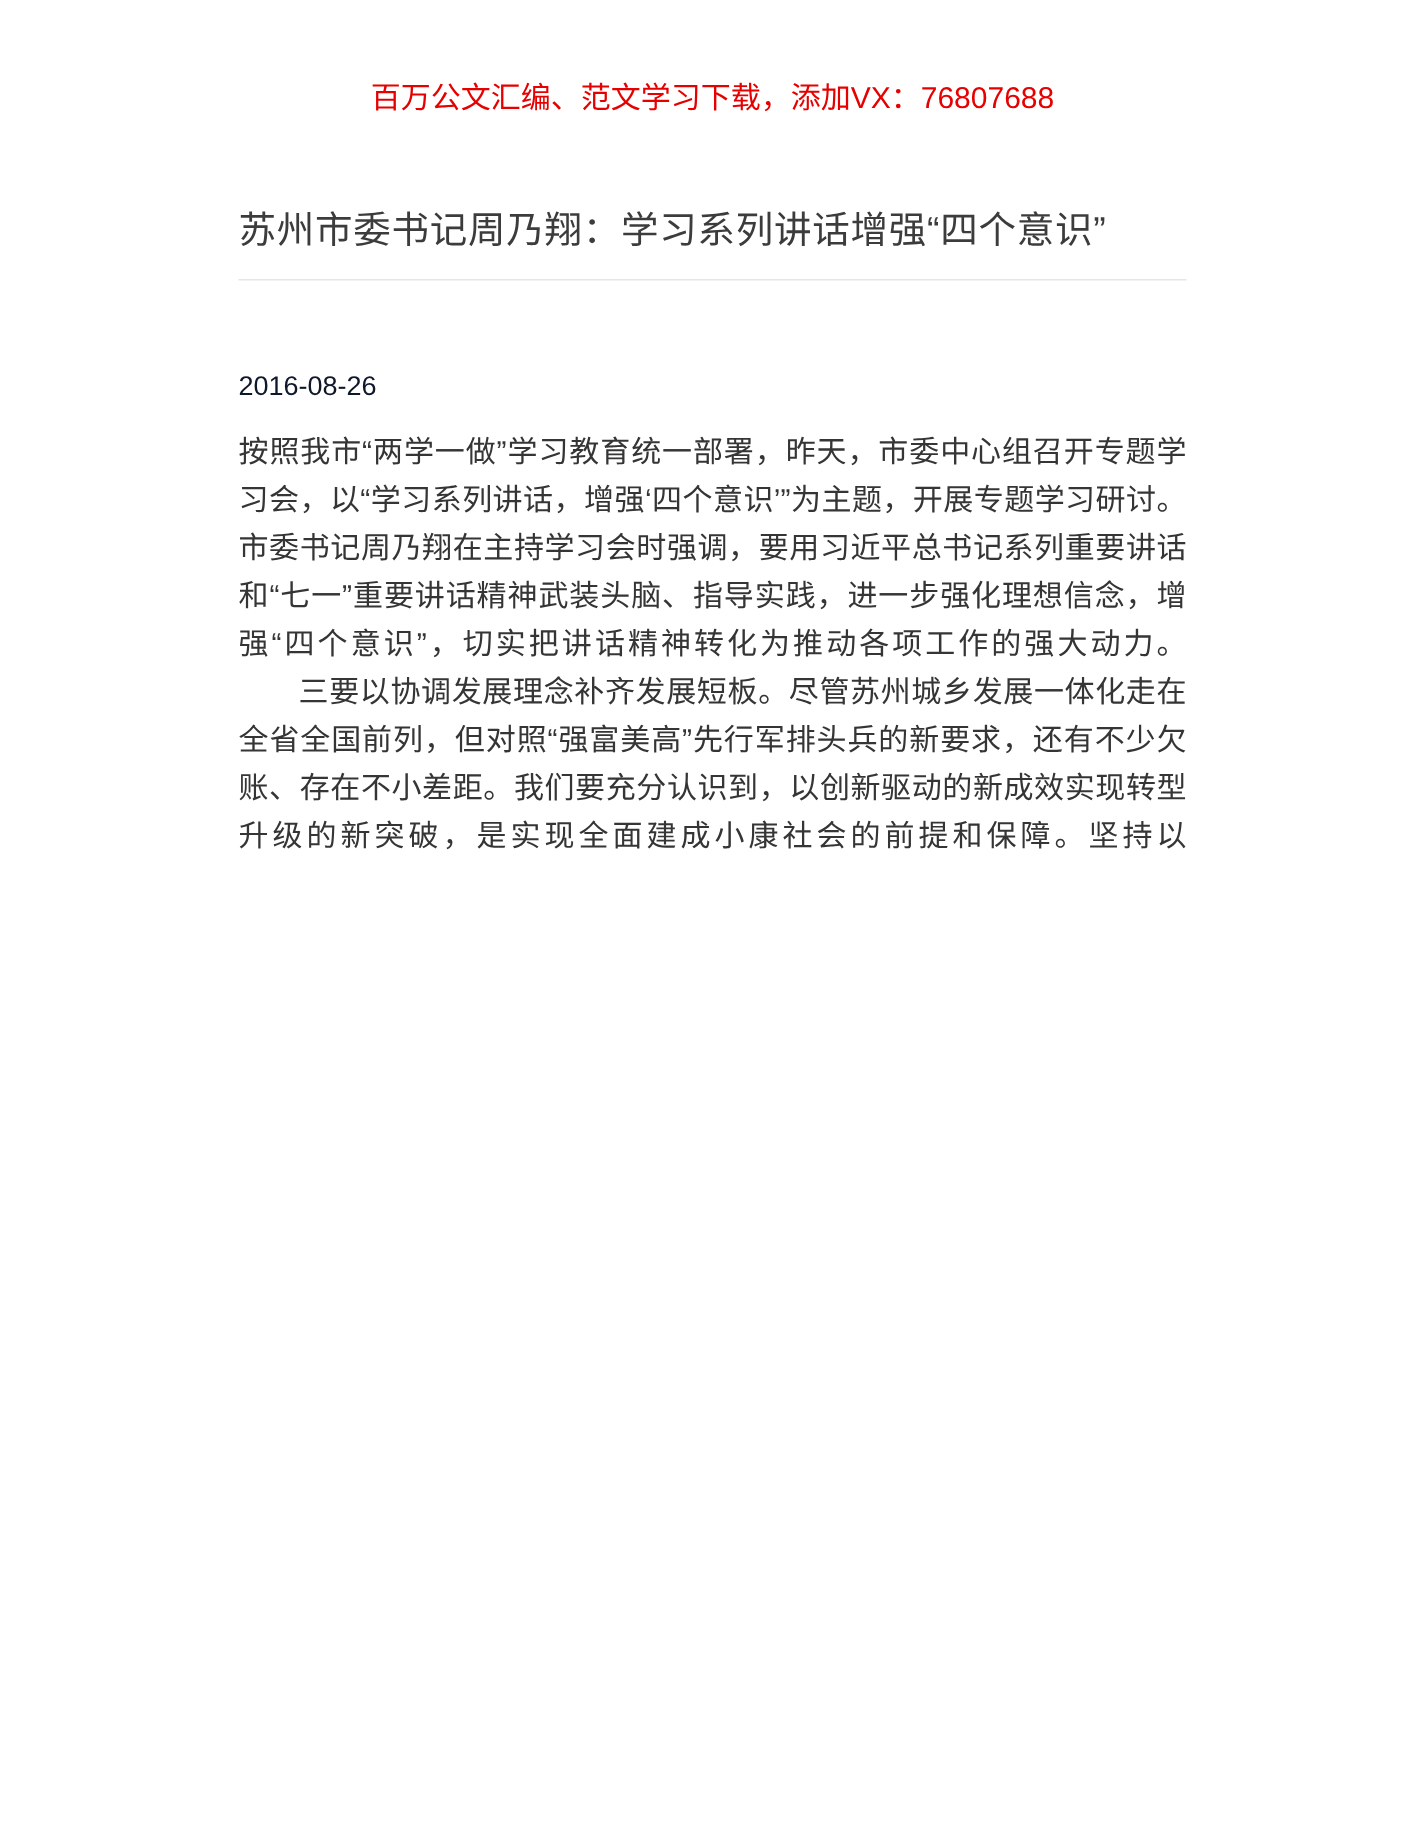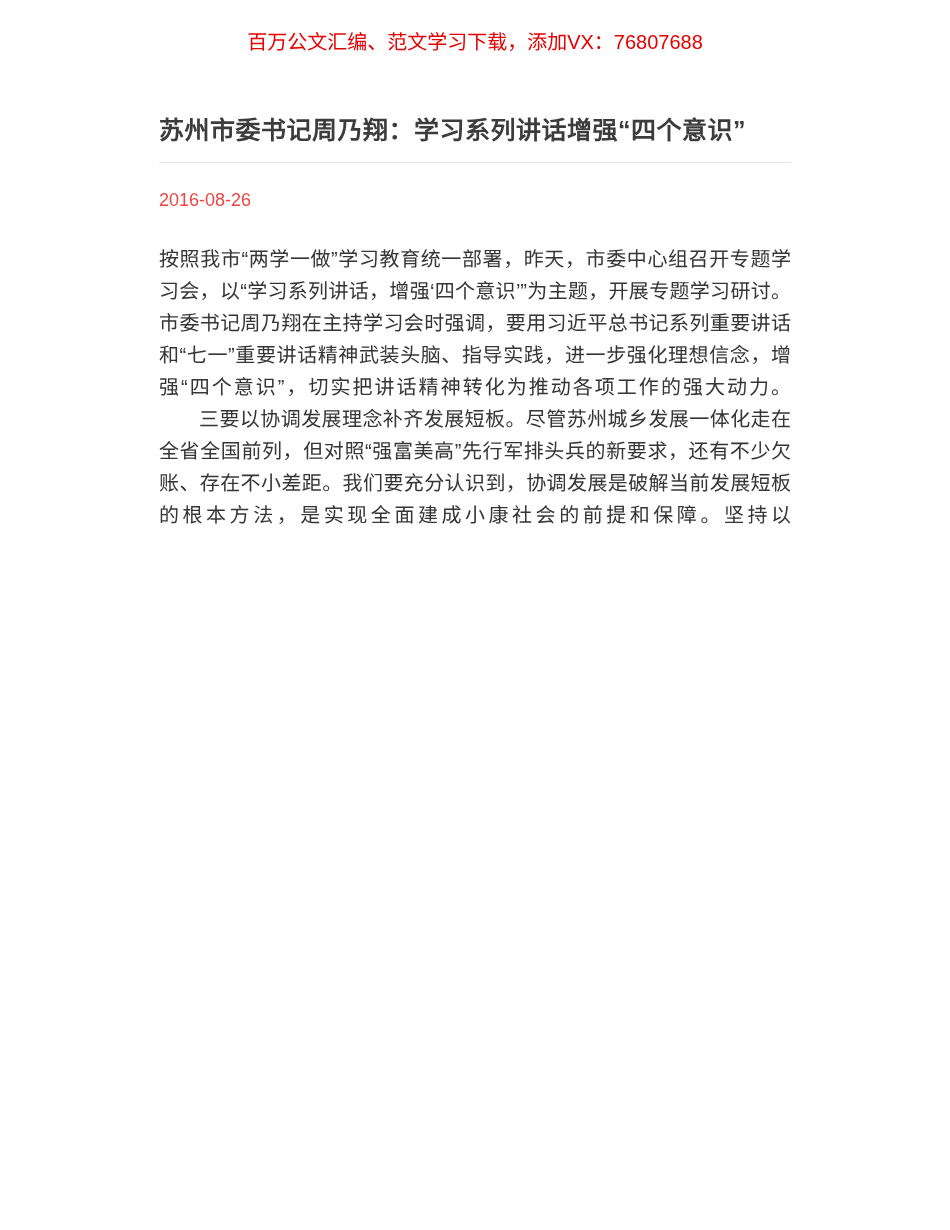--- a/index.html
+++ b/index.html
@@ -4,52 +4,52 @@
 <style>
   html, body { margin: 0; padding: 0; }
   body {
     width: 950px;
     height: 1230px;
     overflow: hidden;
     background: #ffffff;
     font-family: "Liberation Sans", sans-serif;
   }
   .promo {
-    padding-top: 28px;
+    padding-top: 52px;
     text-align: center;
     color: #e60000;
     font-size: 20px;
     line-height: 28px;
     font-weight: 400;
   }
   .article {
     width: 632px;
     margin: 0 auto;
   }
   .article-title {
     margin: 56px 0 0 0;
     font-size: 25px;
-    font-weight: 700;
+    font-weight: 400;
     color: #3c3c3c;
     line-height: 36px;
     letter-spacing: 0.5px;
   }
   .title-divider {
     margin-top: 14px;
     height: 0;
     border-bottom: 1px solid #e6e6e6;
   }
   .article-date {
-    margin-top: 24px;
+    margin-top: 57px;
     font-size: 18px;
-    color: #ef4444;
+    color: #0f172a;
     line-height: 26px;
   }
   .article-body {
-    margin-top: 30px;
+    margin-top: 16px;
     font-size: 20px;
     line-height: 32px;
     color: #353535;
     text-align: justify;
     text-align-last: justify;
   }
   .article-body p {
     margin: 0;
     padding: 0;
     text-indent: 2em;
@@ -72,18 +72,18 @@
     <div class="title-divider"></div>
 
     <div class="article-date">2016-08-26</div>
 
     <div class="article-body">
 
         <p>按照我市“两学一做”学习教育统一部署，昨天，市委中心组召开专题学习会，以“学习系列讲话，增强‘四个意识’”为主题，开展专题学习研讨。市委书记周乃翔在主持学习会时强调，要用习近平总书记系列重要讲话和“七一”重要讲话精神武装头脑、指导实践，进一步强化理想信念，增强“四个意识”，切实把讲话精神转化为推动各项工作的强大动力。</p>
 
 
 
-        <p>三要以协调发展理念补齐发展短板。尽管苏州城乡发展一体化走在全省全国前列，但对照“强富美高”先行军排头兵的新要求，还有不少欠账、存在不小差距。我们要充分认识到，协调发展是破解当前发展短板的根本方法，是实现全面建成小康社会的前提和保障。坚持以</p>
+        <p>三要以协调发展理念补齐发展短板。尽管苏州城乡发展一体化走在全省全国前列，但对照“强富美高”先行军排头兵的新要求，还有不少欠账、存在不小差距。我们要充分认识到，以创新驱动的新成效实现转型升级的新突破，是实现全面建成小康社会的前提和保障。坚持以</p>
       </div>
 
   </div>
 
 </div>
 
 </body></html>

